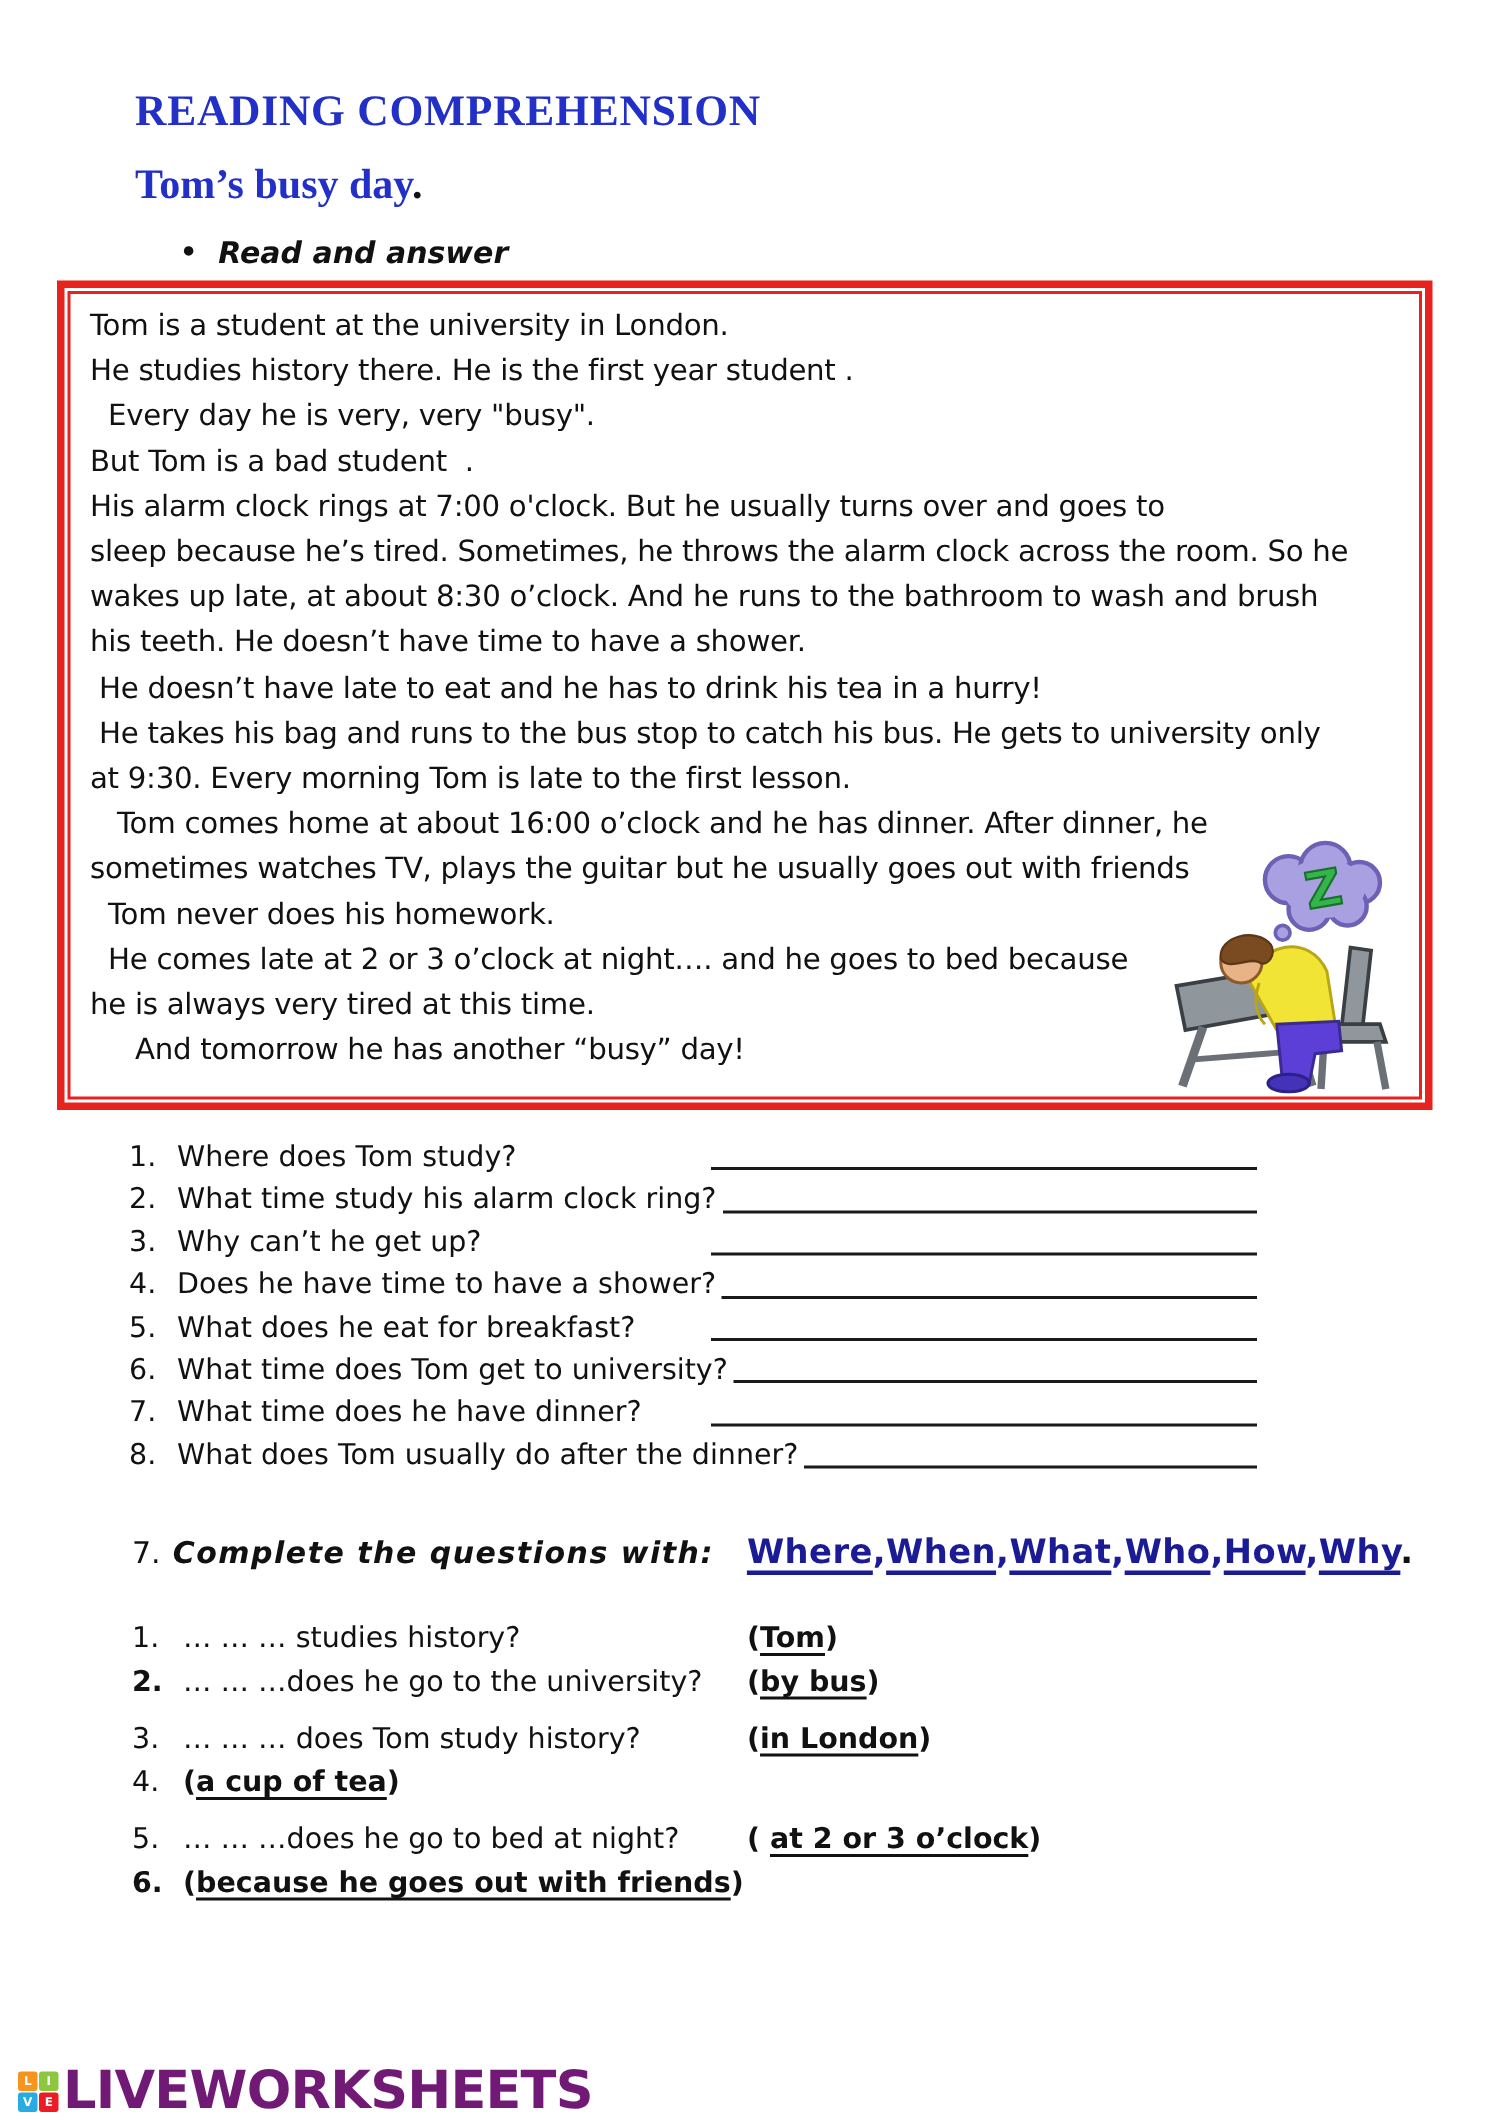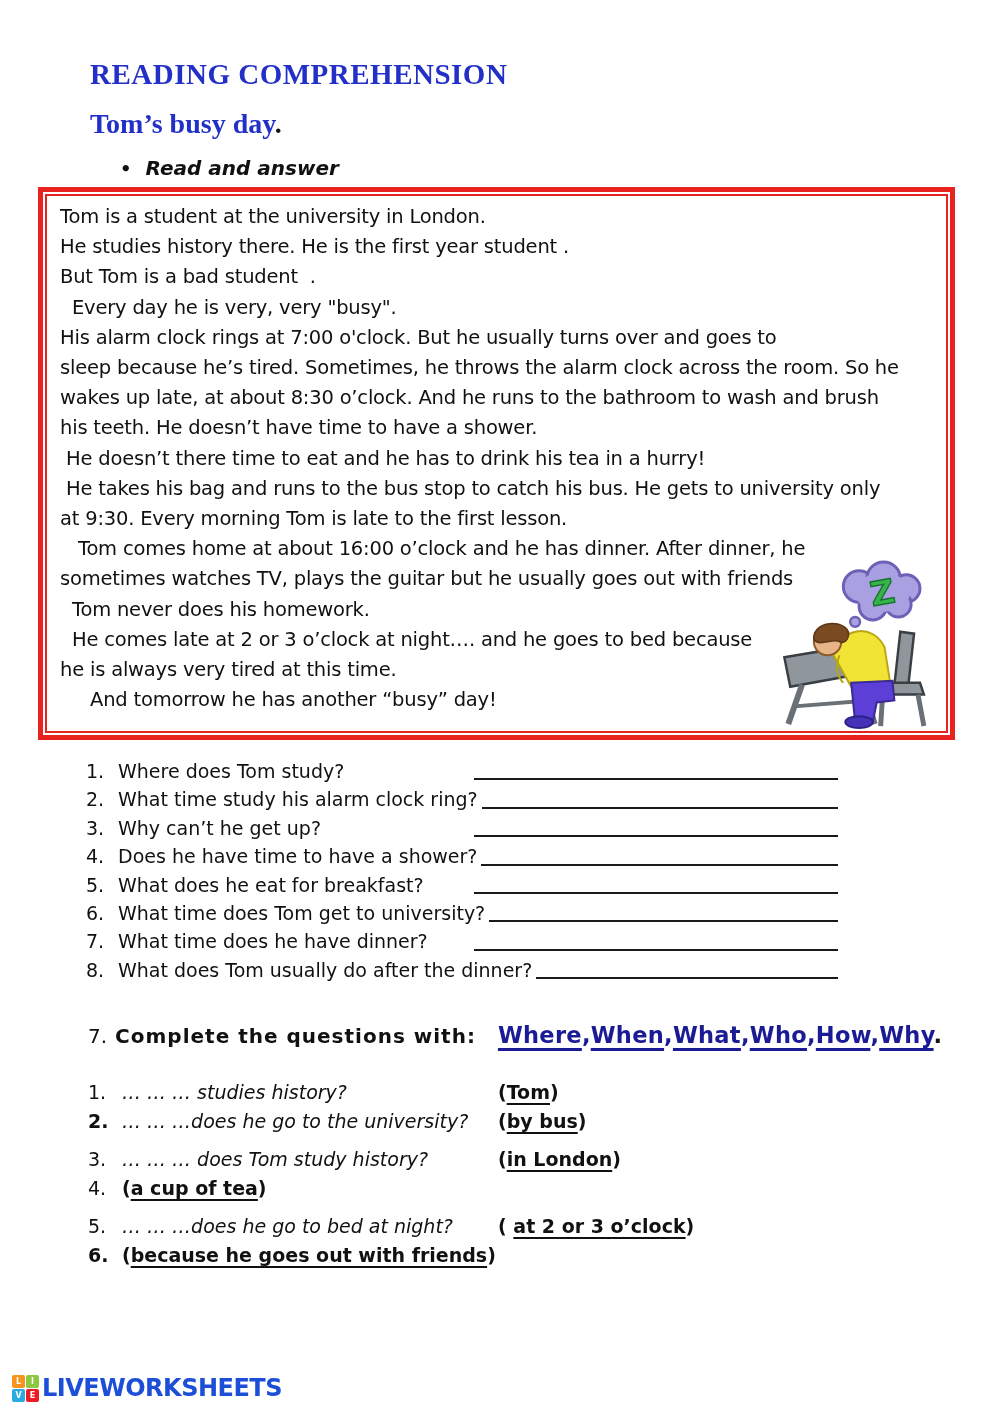--- a/index.html
+++ b/index.html
@@ -27,68 +27,68 @@
   .questions { position:absolute; left:86px; top:757px; width:754px; }
   .q-row { display:flex; align-items:flex-end; line-height:28.4px; font-size:19px; color:#111; }
   .q-num { width:32px; flex:none; }
   .q-text { white-space:pre; }
   .q-row:nth-child(odd) .q-text { min-width:352px; }
   .q-blank { flex:1 1 auto; border-bottom:2px solid #1a1a1a; margin:0 2px 5px 4px; height:20px; }
 
   
   .s7-header { position:absolute; left:88px; top:1022px; font-size:20px; color:#111; display:flex; align-items:baseline; }
   .s7-num { font-weight:normal; margin-right:8px; }
-  .s7-title { font-weight:bold; letter-spacing:1px; margin-right:22px; }
+  .s7-title { font-weight:bold; font-style:italic; letter-spacing:1px; margin-right:22px; }
   .s7-words { font-size:22.5px; font-weight:bold; color:#1b1b96; letter-spacing:0.3px; }
   .s7-word { text-decoration:underline; text-decoration-thickness:2.5px; text-underline-offset:5px; }
   .s7-end { color:#111; }
 
   .s7-items { position:absolute; left:88px; top:1078px; width:866px; }
   .s7-row { display:flex; align-items:baseline; line-height:29px; font-size:19px; color:#111; }
   .s7-row:nth-child(3) { margin-top:9px; }
   .s7-row:nth-child(5) { margin-top:9px; }
   .s7-row:nth-child(2) .i-num, .s7-row:nth-child(6) .i-num { font-weight:bold; }
   .i-num { width:34px; flex:none; }
-  .i-text { white-space:pre; min-width:376px;font-style:italic; }
+  .i-text { white-space:pre; min-width:376px; }
   .i-answer { white-space:pre; font-weight:bold; }
   .i-answer .ans { text-decoration:underline; text-decoration-thickness:2px; text-underline-offset:4px; }
 
   
   .footer-logo { position:absolute; left:12px; top:1374px; display:flex; align-items:center; gap:3px; }
   .logo-grid { display:grid; grid-template-columns:13px 13px; grid-template-rows:13px 13px; gap:1px; }
   .logo-sq { display:flex; align-items:center; justify-content:center; color:#fff; font-size:8px; font-weight:bold; border-radius:2px; }
   .sq-0 { background:#f7941d; } .sq-1 { background:#8dc63f; } .sq-2 { background:#29abe2; } .sq-3 { background:#ed1c24; }
-  .logo-text { font-size:24px; font-weight:bold; color:#1d4ed8; letter-spacing:-0.5px; }
+  .logo-text { font-size:35px; font-weight:bold; color:#701a75; letter-spacing:-0.5px; }
 </style>
 </head>
 <body>
 
 <div class="page">
 
   <div class="title-block">
     <div class="title-line1">READING COMPREHENSION</div>
     <div class="title-line2"><span>Tom’s busy day</span><span class="title-period">.</span></div>
   </div>
 
   <div class="instruction-row">
     <span class="bullet">•</span>
     <span>Read and answer</span>
   </div>
 
   <div class="passage-box">
     <div class="passage-inner">
       <div class="p-line">Tom is a student at the university in London.</div>
       <div class="p-line">He studies history there. He is the first year student .</div>
+      <div class="p-line">  Every day he is very, very "busy".</div>
       <div class="p-line">But Tom is a bad student  .</div>
-      <div class="p-line">  Every day he is very, very "busy".</div>
       <div class="p-line">His alarm clock rings at 7:00 o'clock. But he usually turns over and goes to</div>
       <div class="p-line">sleep because he’s tired. Sometimes, he throws the alarm clock across the room. So he</div>
       <div class="p-line">wakes up late, at about 8:30 o’clock. And he runs to the bathroom to wash and brush</div>
       <div class="p-line">his teeth. He doesn’t have time to have a shower.</div>
-      <div class="p-line"> He doesn’t there time to eat and he has to drink his tea in a hurry!</div>
+      <div class="p-line"> He doesn’t have late to eat and he has to drink his tea in a hurry!</div>
       <div class="p-line"> He takes his bag and runs to the bus stop to catch his bus. He gets to university only</div>
       <div class="p-line">at 9:30. Every morning Tom is late to the first lesson.</div>
       <div class="p-line">   Tom comes home at about 16:00 o’clock and he has dinner. After dinner, he</div>
       <div class="p-line">sometimes watches TV, plays the guitar but he usually goes out with friends</div>
       <div class="p-line">  Tom never does his homework.</div>
       <div class="p-line">  He comes late at 2 or 3 o’clock at night…. and he goes to bed because</div>
       <div class="p-line">he is always very tired at this time.</div>
       <div class="p-line">     And tomorrow he has another “busy” day!</div>
 
       <svg class="cartoon" viewBox="0 0 160 175">

